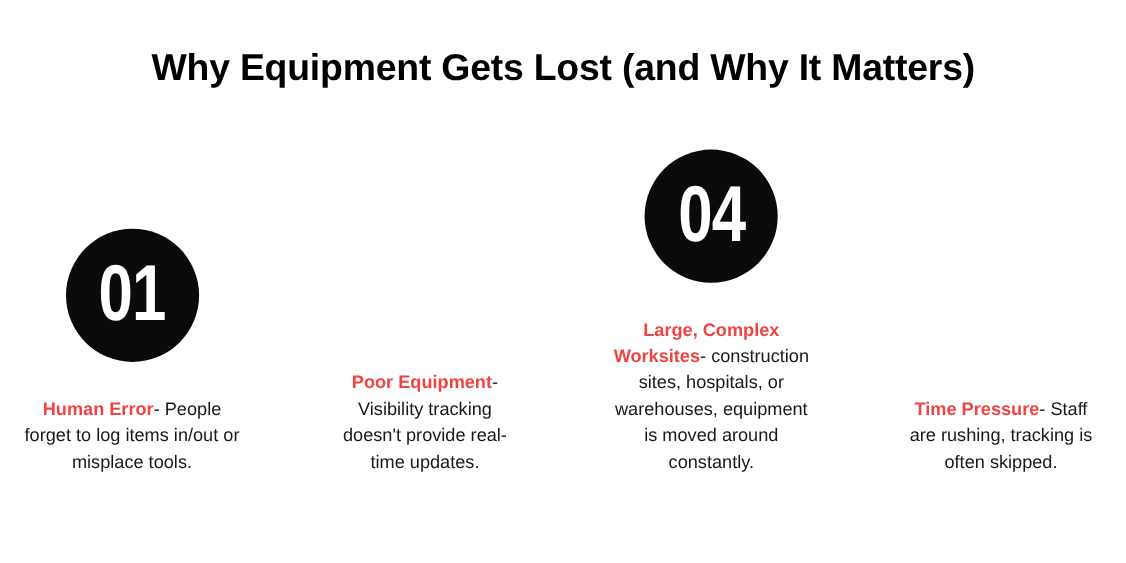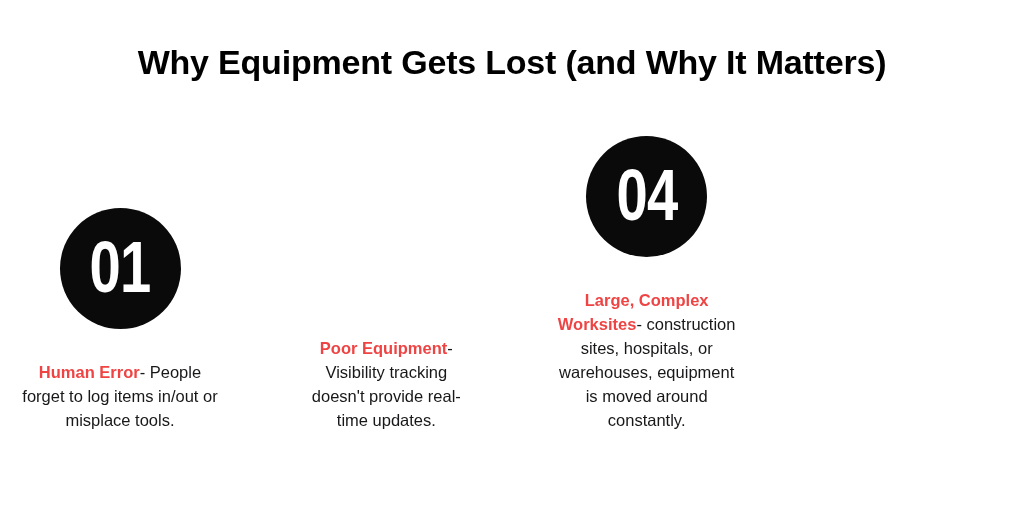--- a/index.html
+++ b/index.html
@@ -129,16 +129,19 @@
     <div class="card card-4">
       <div class="badge">
         <span class="badge-num">04</span>
       </div>
       <div class="caption">
         <span class="lead">Large, Complex Worksites</span><span>- construction sites, hospitals, or warehouses, equipment is moved around constantly.</span>
       </div>
     </div>
 
     <div class="card card-5">
+      <div class="caption">
+        <span class="lead">Time Pressure</span><span>- Staff are rushing, tracking is often skipped.</span>
+      </div>
     </div>
 
   </div>
 </div>
 
 </body></html>

